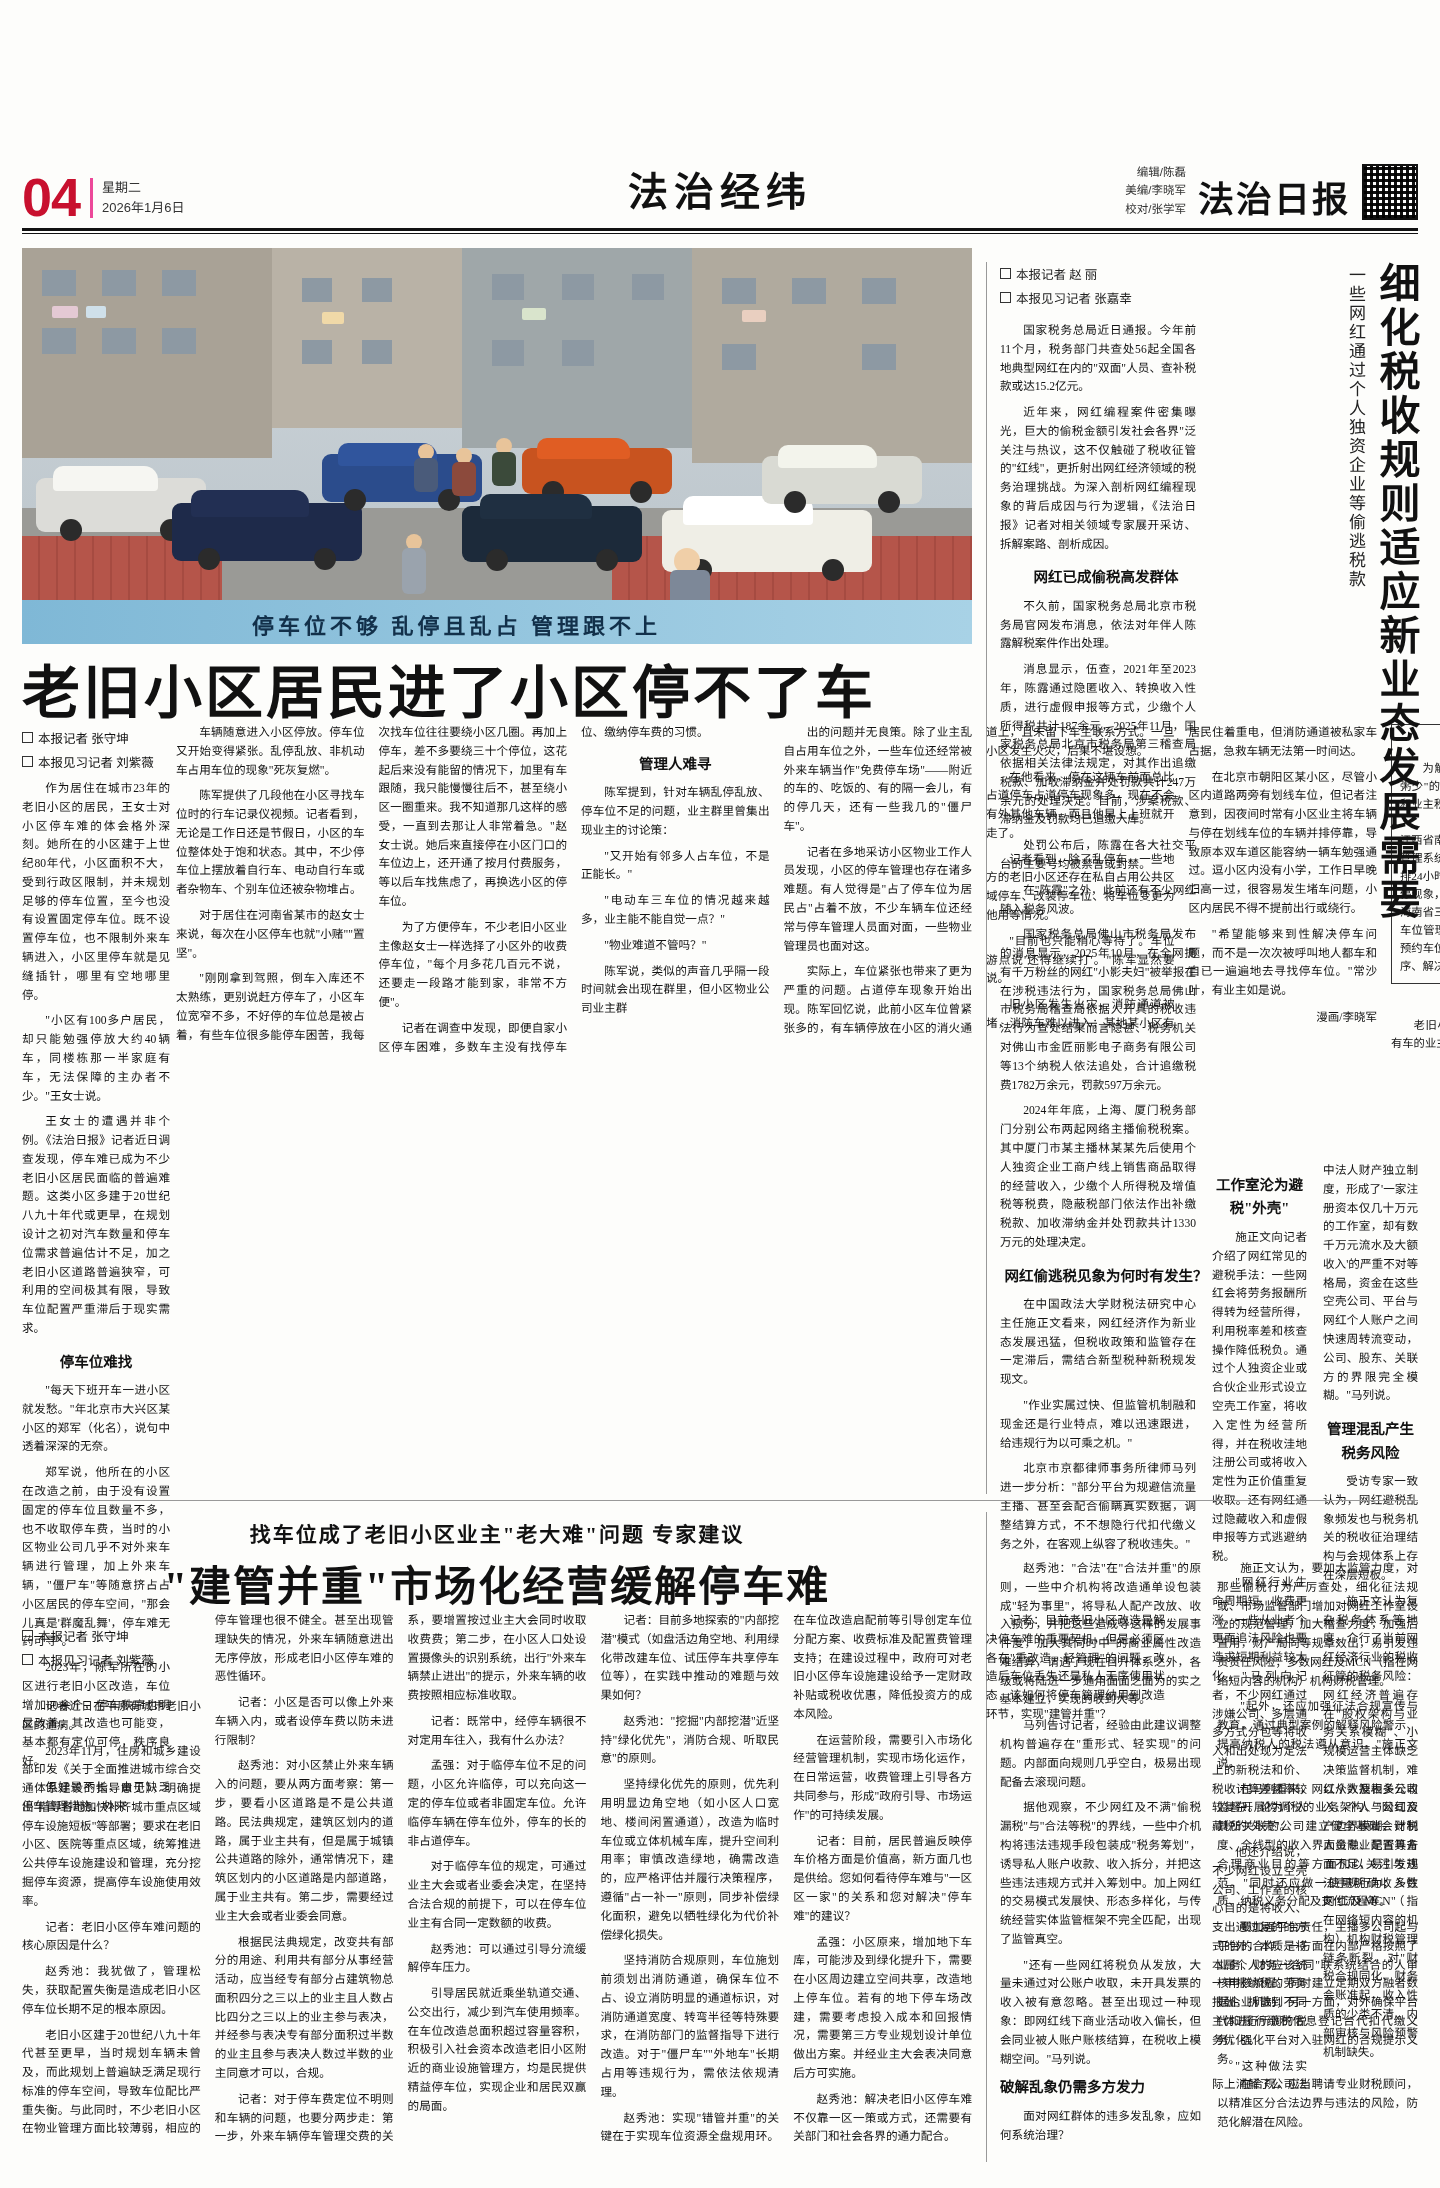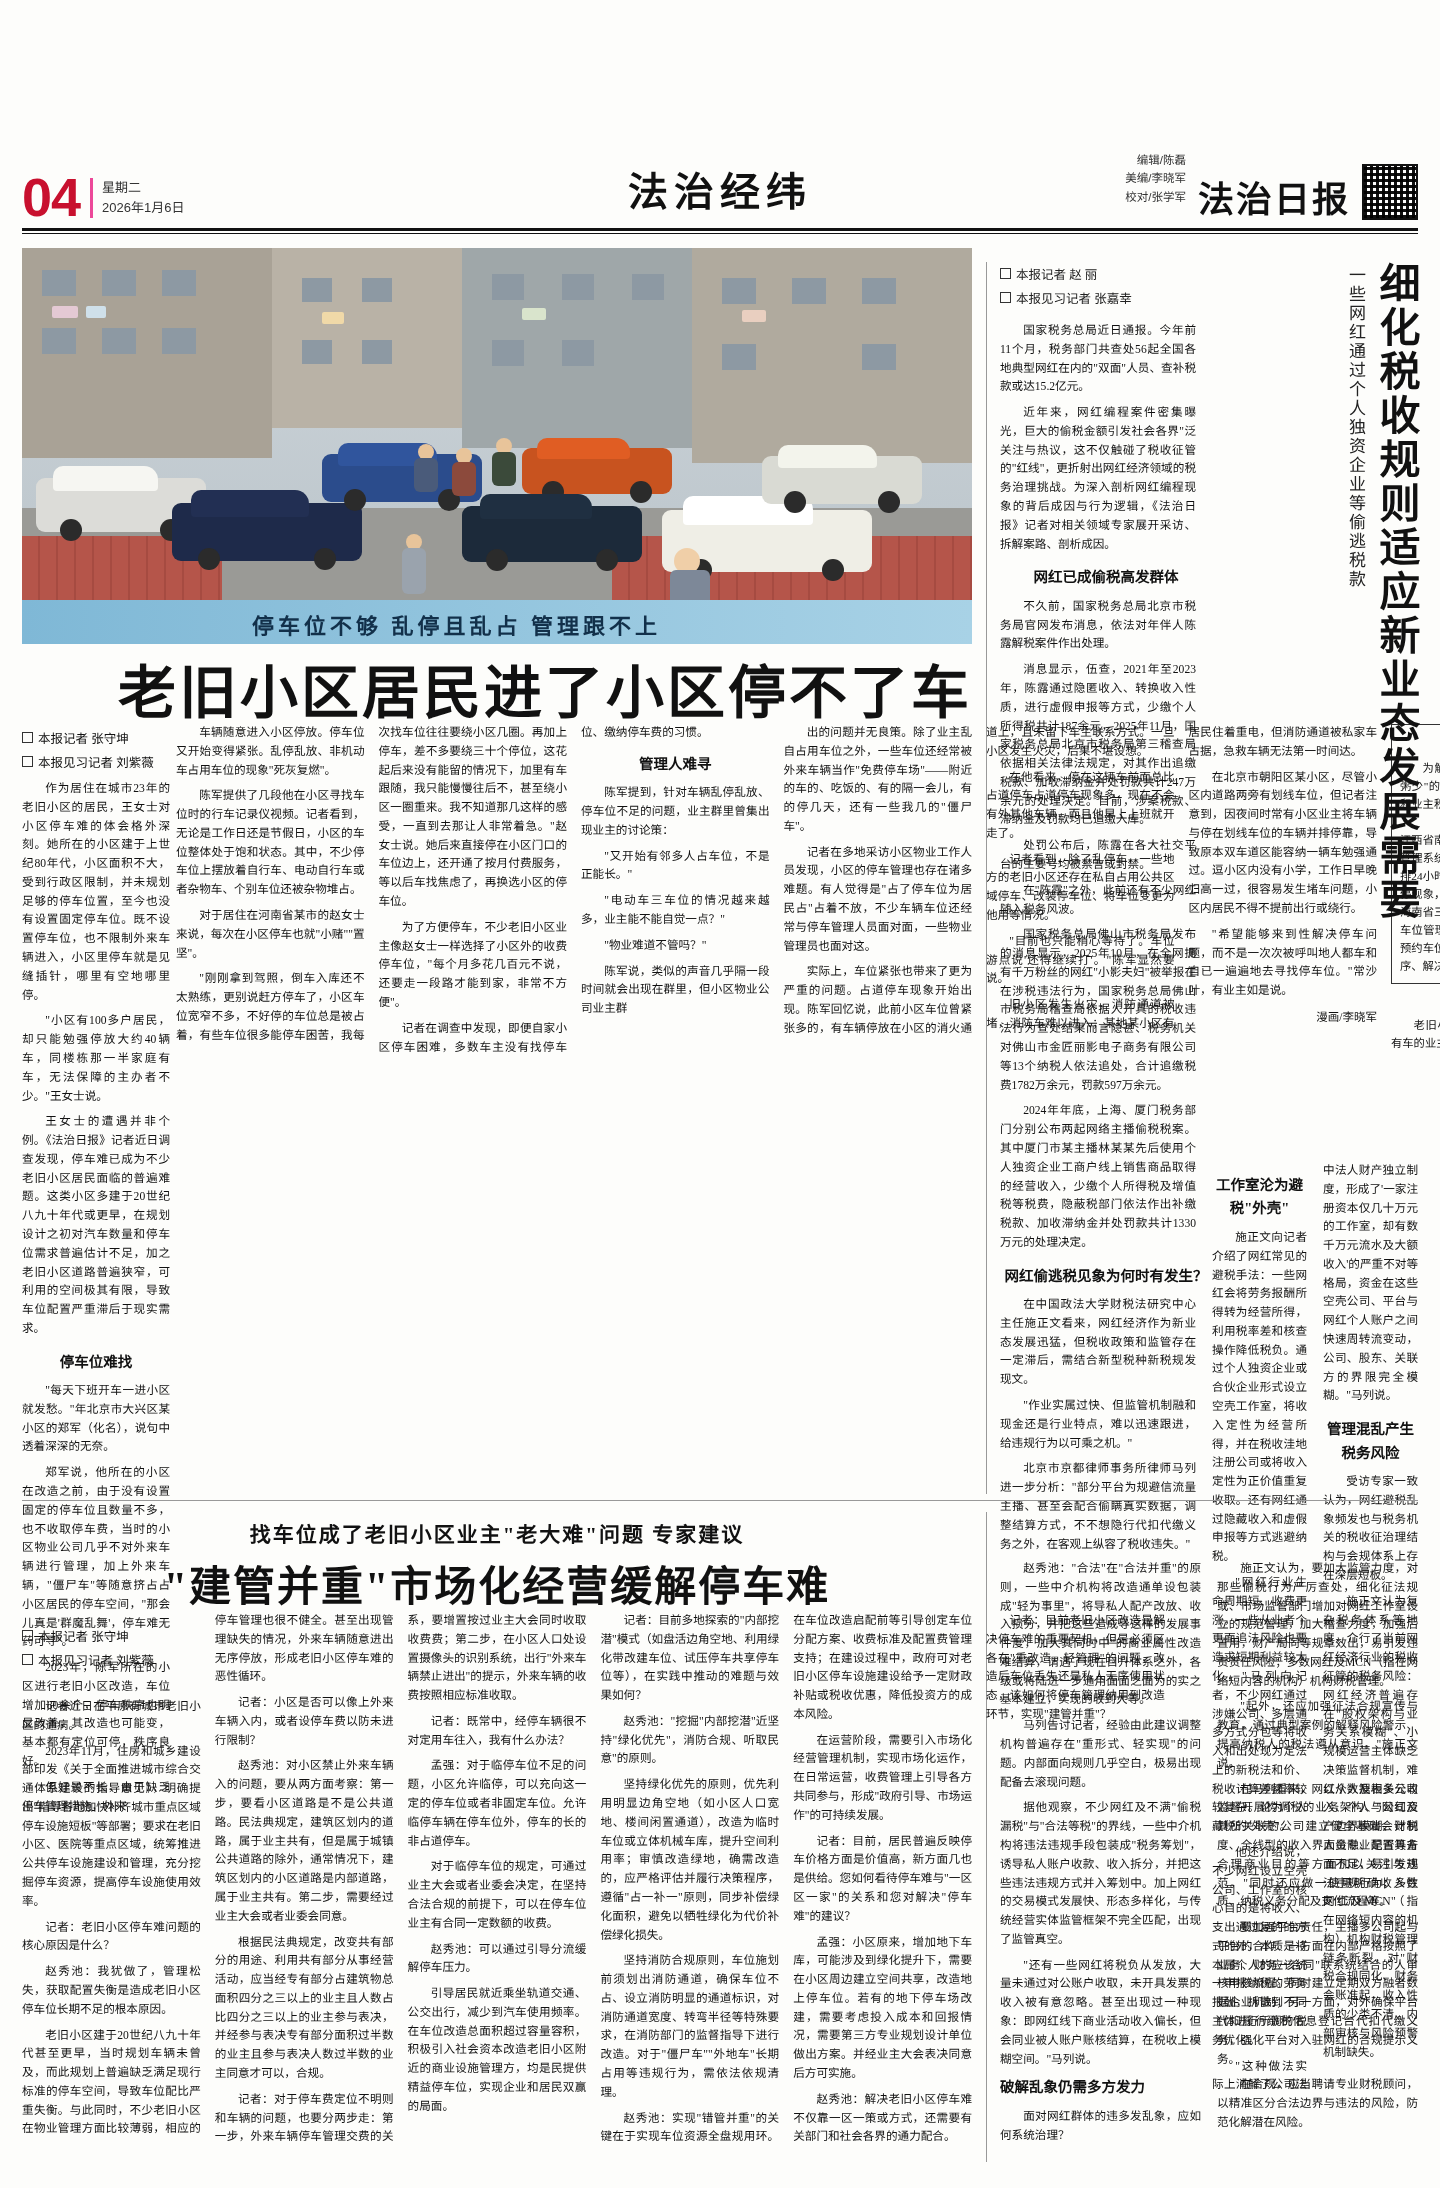--- a/index.html
+++ b/index.html
@@ -29,21 +29,21 @@
     font-size:13px;line-height:1.55;color:#333;
     font-family:"Liberation Sans",sans-serif;
   }
   .mh-center{
     position:absolute;left:50%;transform:translateX(-50%);
     bottom:4px;
     font-size:40px;font-weight:700;letter-spacing:6px;color:#111;
   }
   .mh-right{display:flex;align-items:flex-end;gap:12px;}
   .credits{
-    font-size:11.5px;line-height:1.6;color:#333;text-align:right;margin-bottom:16px;
+    font-size:11.5px;line-height:1.6;color:#333;text-align:right;margin-bottom:4px;
     font-family:"Liberation Sans",sans-serif;
   }
   .paper-logo{
     font-size:36px;font-weight:700;letter-spacing:2px;color:#111;
     margin-bottom:0px;
   }
   .qr{
     width:52px;height:52px;margin-bottom:2px;
     background:
       repeating-linear-gradient(90deg,#111 0 3px,#fff 3px 6px),
@@ -121,21 +121,21 @@
   .band{
     position:absolute;left:22px;top:600px;width:950px;height:44px;
     background:linear-gradient(90deg,#7fb8d6,#a8d2e6);
   }
   .kicker{
     position:absolute;left:252px;top:608px;width:700px;
     font-size:22px;font-weight:700;letter-spacing:4px;color:#12304a;
   }
   .main-title{
     position:absolute;left:22px;top:646px;width:950px;
-    text-align:right;font-size:58px;font-weight:700;letter-spacing:3px;color:#111;
+    text-align:left;font-size:58px;font-weight:700;letter-spacing:3px;color:#111;
   }
   .main-byline{
     position:absolute;left:22px;top:728px;width:150px;
     font-size:12.5px;line-height:1.9;
   }
   .main-byline .bx{display:inline-block;width:9px;height:9px;border:1px solid #333;margin-right:5px;}
 
   
   .main-body{
     position:absolute;left:176px;top:724px;width:796px;height:336px;

